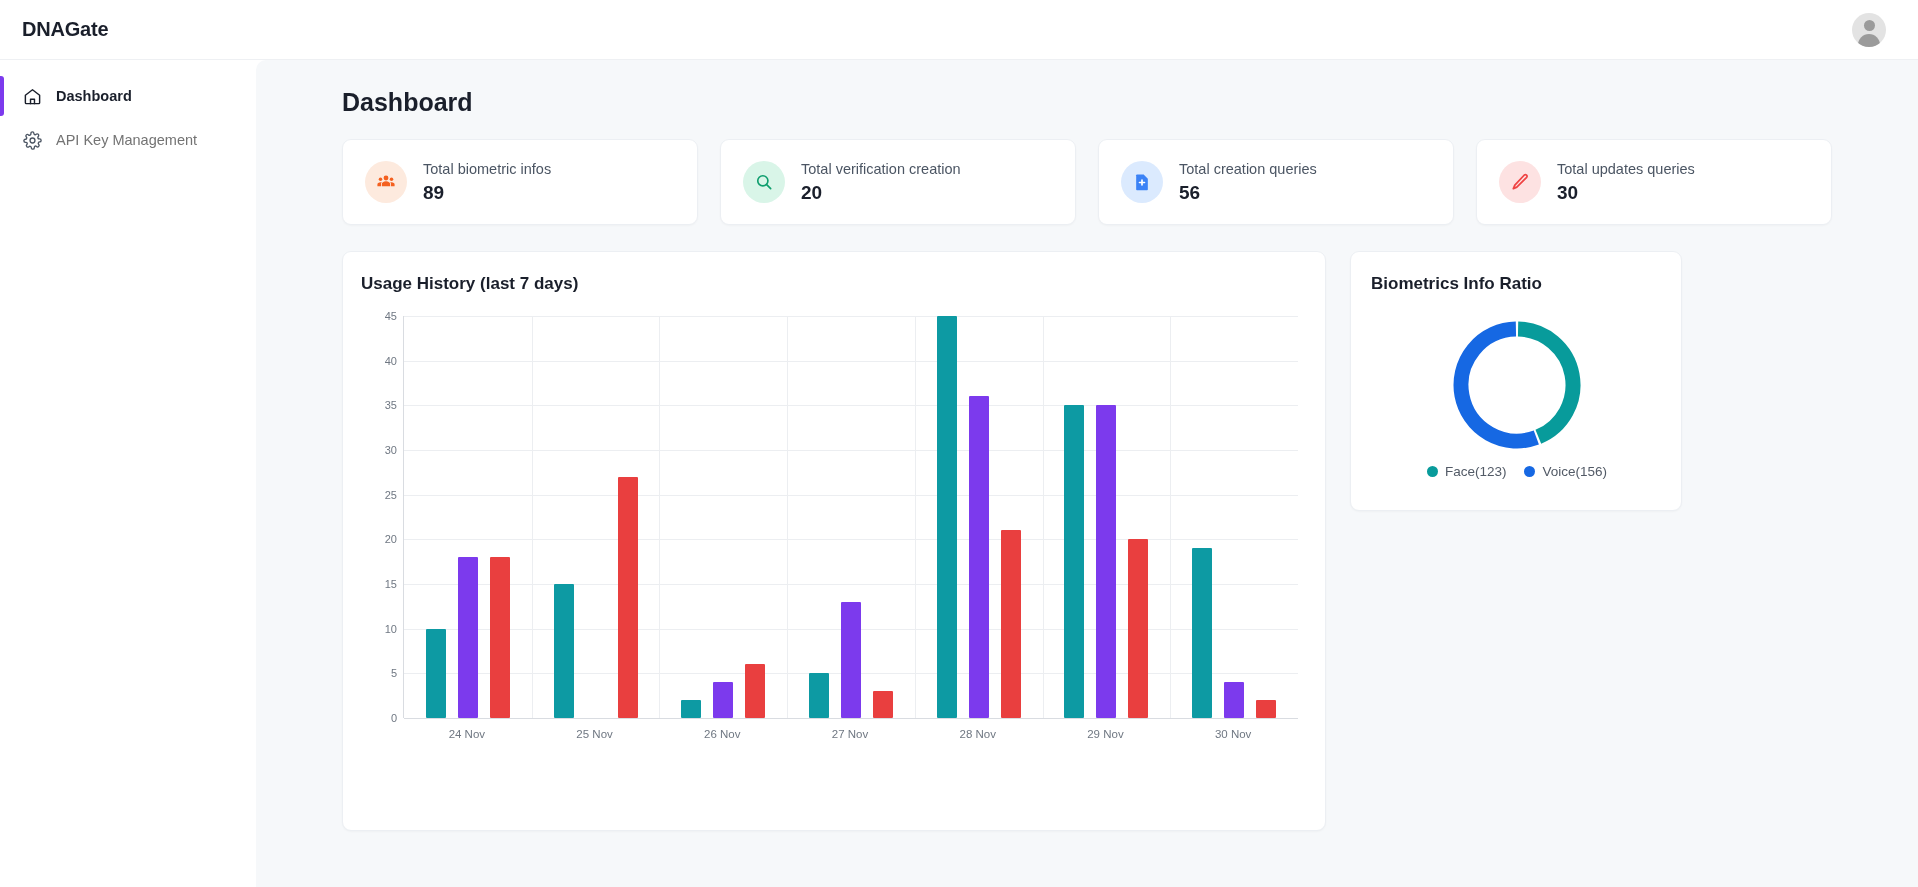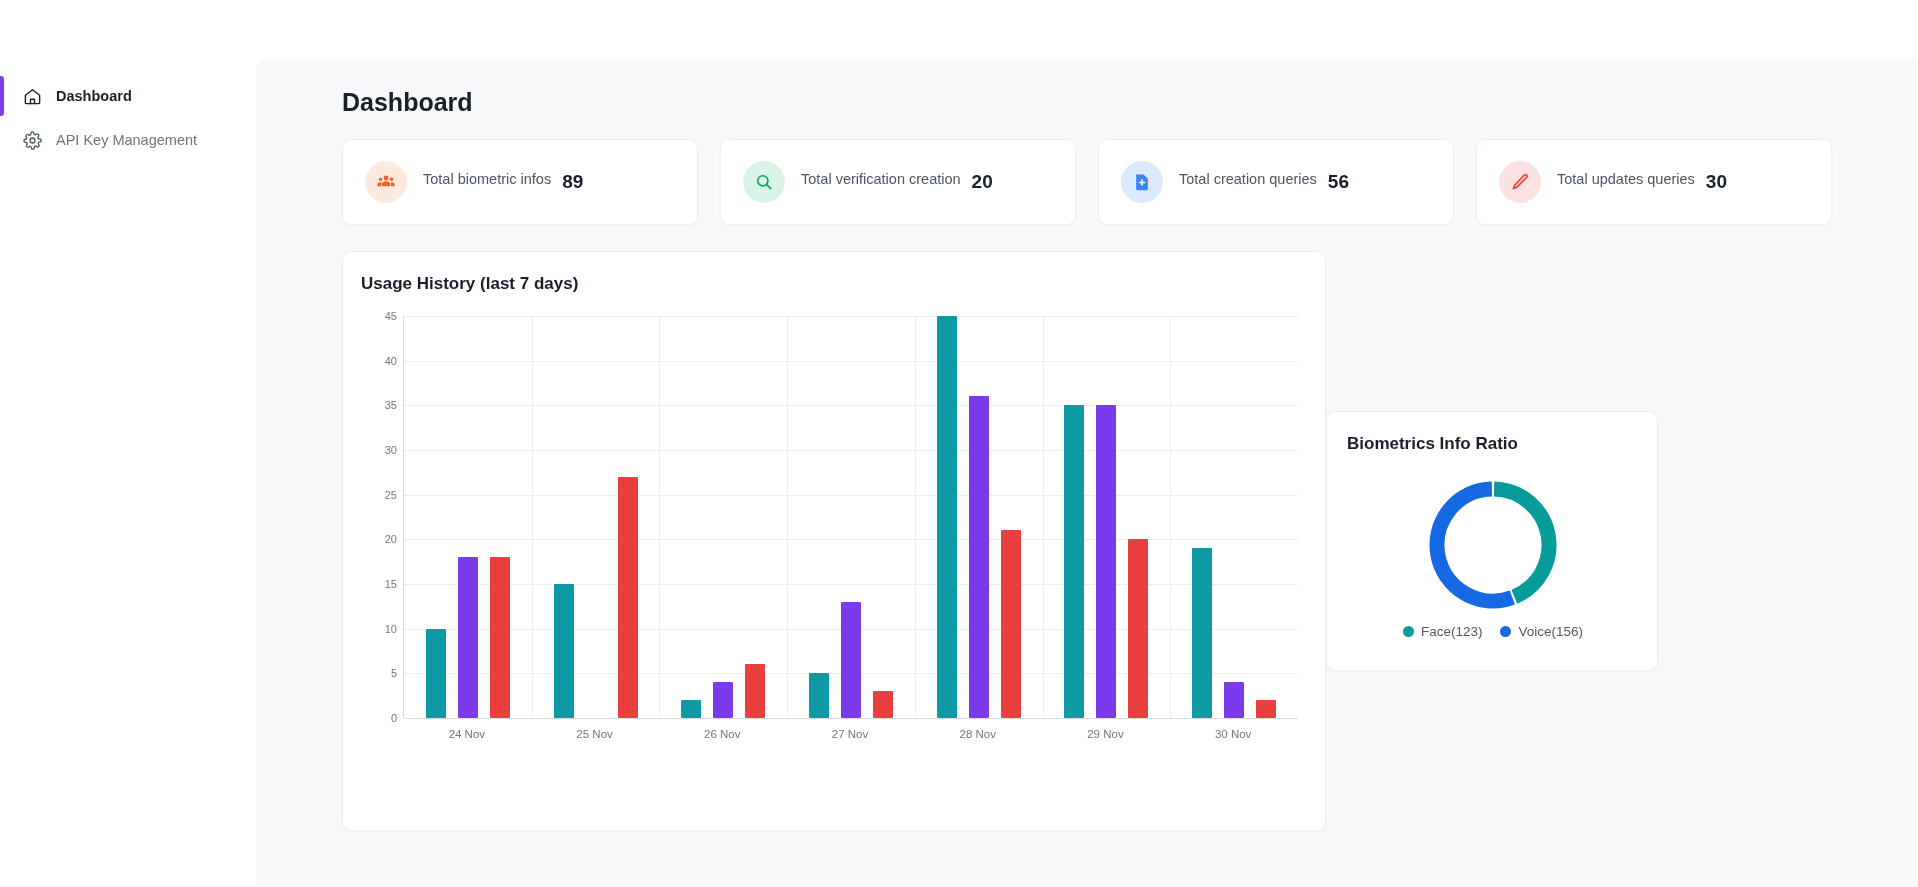--- a/index.html
+++ b/index.html
@@ -68,26 +68,26 @@
   .stat-card {
     width: 356px; height: 86px; background: #fff;
     border: 1px solid #eceff3; border-radius: 9px;
     display: flex; align-items: center; padding: 0 22px; gap: 16px;
     box-shadow: 0 1px 2px rgba(16,24,40,.03);
   }
   .stat-ico {
     width: 42px; height: 42px; border-radius: 50%; flex: 0 0 42px;
     display: flex; align-items: center; justify-content: center;
   }
-  .stat-txt { display: flex; flex-direction: row; gap: 11px; }
+  .stat-txt { display: flex; flex-direction: column; gap: 5px; }
   .stat-label { font-size: 14.5px; color: #4b5563; }
   .stat-value { font-size: 19px; font-weight: bold; color: #1a1f2b; }
 
   
-  .panels { display: flex; margin: 26px 0 0 86px; align-items: center; }
+  .panels { display: flex; gap: 24px; margin: 26px 0 0 86px; align-items: flex-start; }
   .panel {
     background: #fff; border: 1px solid #eceff3; border-radius: 9px;
     box-shadow: 0 1px 2px rgba(16,24,40,.03);
   }
   .panel-title { font-size: 17px; font-weight: bold; color: #1a1f2b; }
 
   .usage-panel { width: 984px; height: 580px; padding: 22px 20px 0 18px; }
   .donut-panel { width: 332px; height: 260px; padding: 22px 20px 0 20px; }
 
   
@@ -130,20 +130,29 @@
   .donut-legend {
     position: absolute; top: 156px; left: 0; width: 292px;
     display: flex; justify-content: center; gap: 18px; align-items: center;
   }
 </style>
 </head>
 <body>
 
 <div id="app">
 
+  <div class="topbar">
+    <div class="brand">DNAGate</div>
+    <div class="topbar-right">
+      <div class="avatar">
+        <div class="head"></div>
+        <div class="body"></div>
+      </div>
+    </div>
+  </div>
 
   <div class="sidebar">
     <div class="nav-item active">
       <div class="bar"></div>
       <span class="ico">
         <svg width="19" height="19" viewBox="0 0 24 24" fill="none" stroke="#1a1f2b" stroke-width="1.8" stroke-linecap="round" stroke-linejoin="round">
           <path d="M3 10.5 12 3.5l9 7V20a1 1 0 0 1-1 1H4a1 1 0 0 1-1-1z"></path>
           <path d="M9.5 21v-5.5h5V21"></path>
         </svg>
       </span>

